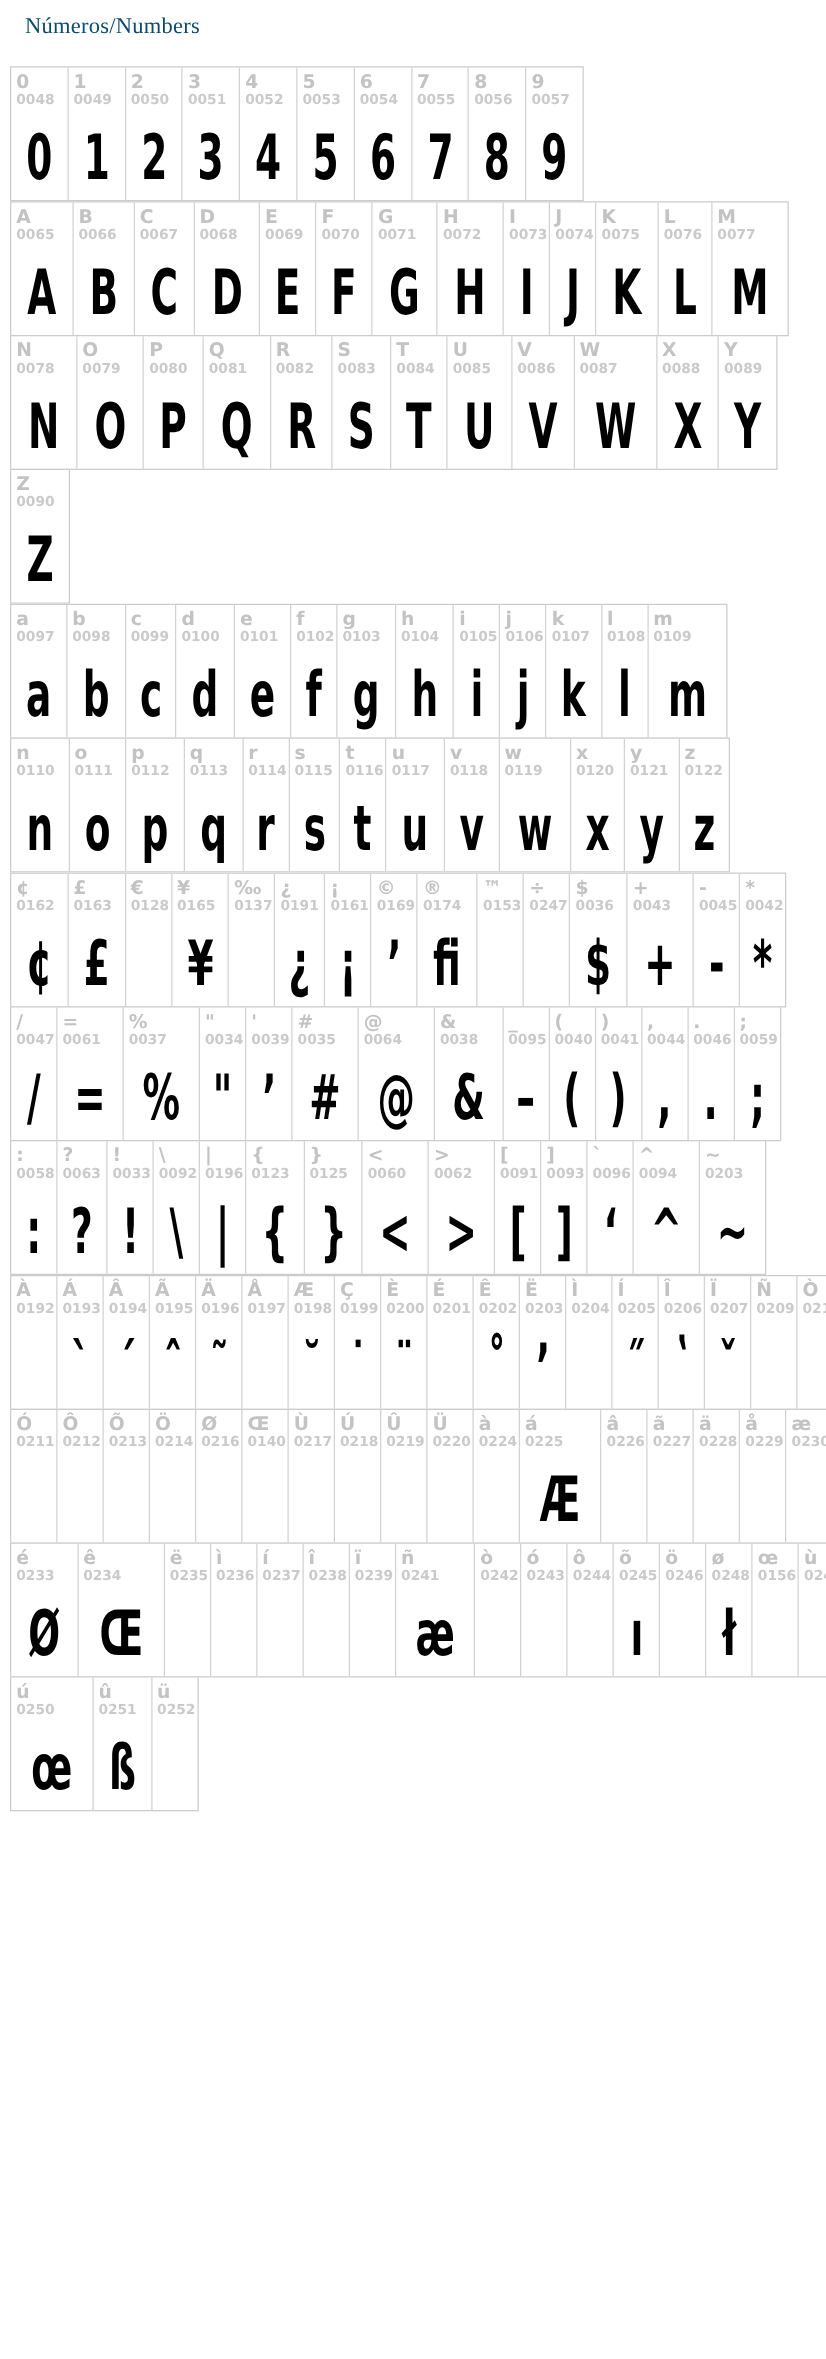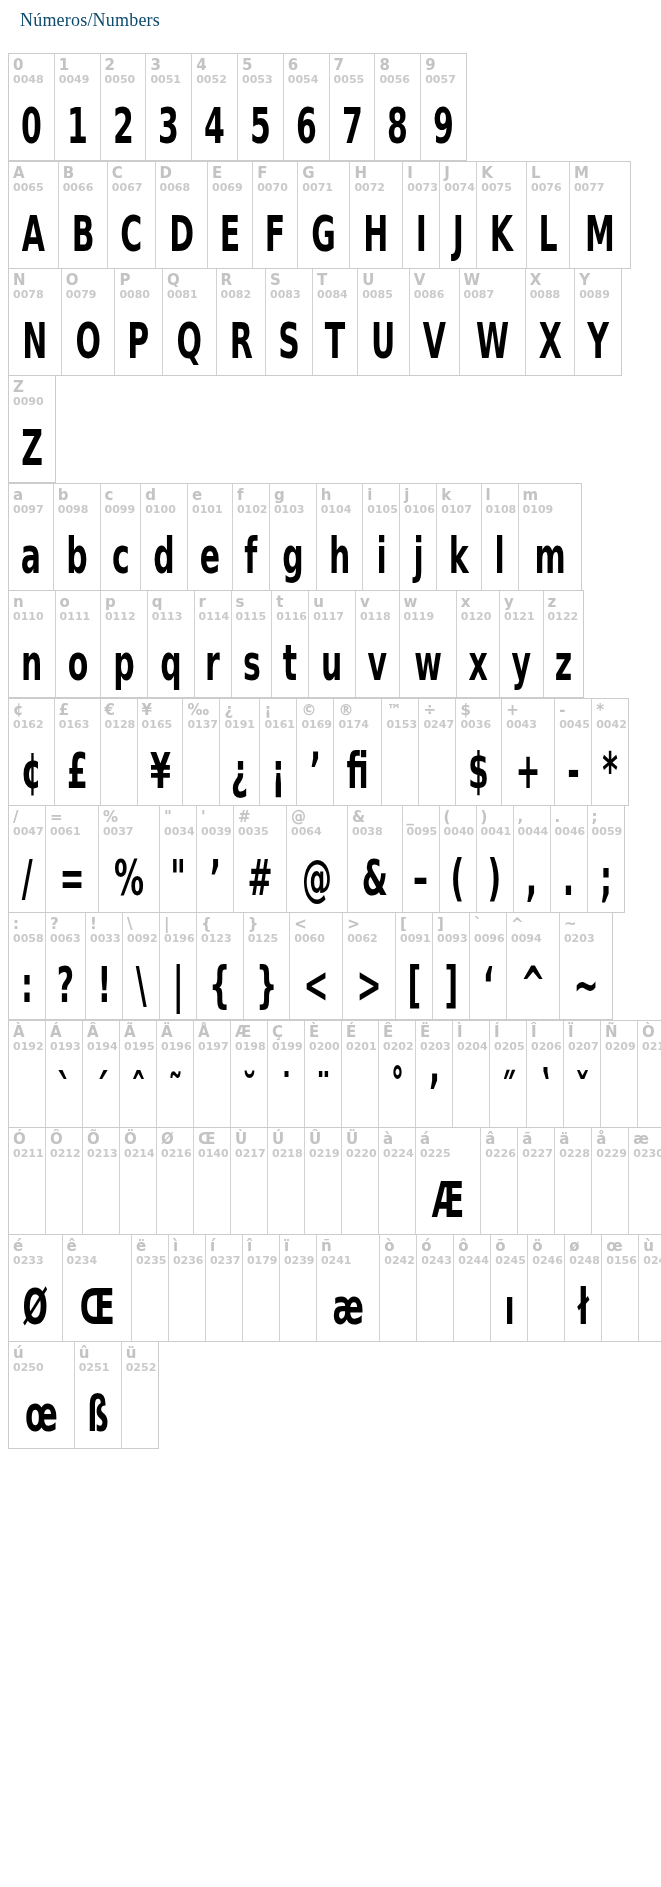--- a/index.html
+++ b/index.html
@@ -1130,21 +1130,21 @@
             <div class="cell">
               <div class="lbl">
                 <span class="ch">í</span>
                 <span class="code">0237</span>
               </div>
               <div class="glyph"></div>
             </div>
             <div class="cell">
               <div class="lbl">
                 <span class="ch">î</span>
-                <span class="code">0179</span>
+                <span class="code">0238</span>
               </div>
               <div class="glyph"></div>
             </div>
             <div class="cell">
               <div class="lbl">
                 <span class="ch">ï</span>
                 <span class="code">0239</span>
               </div>
               <div class="glyph"></div>
             </div>

